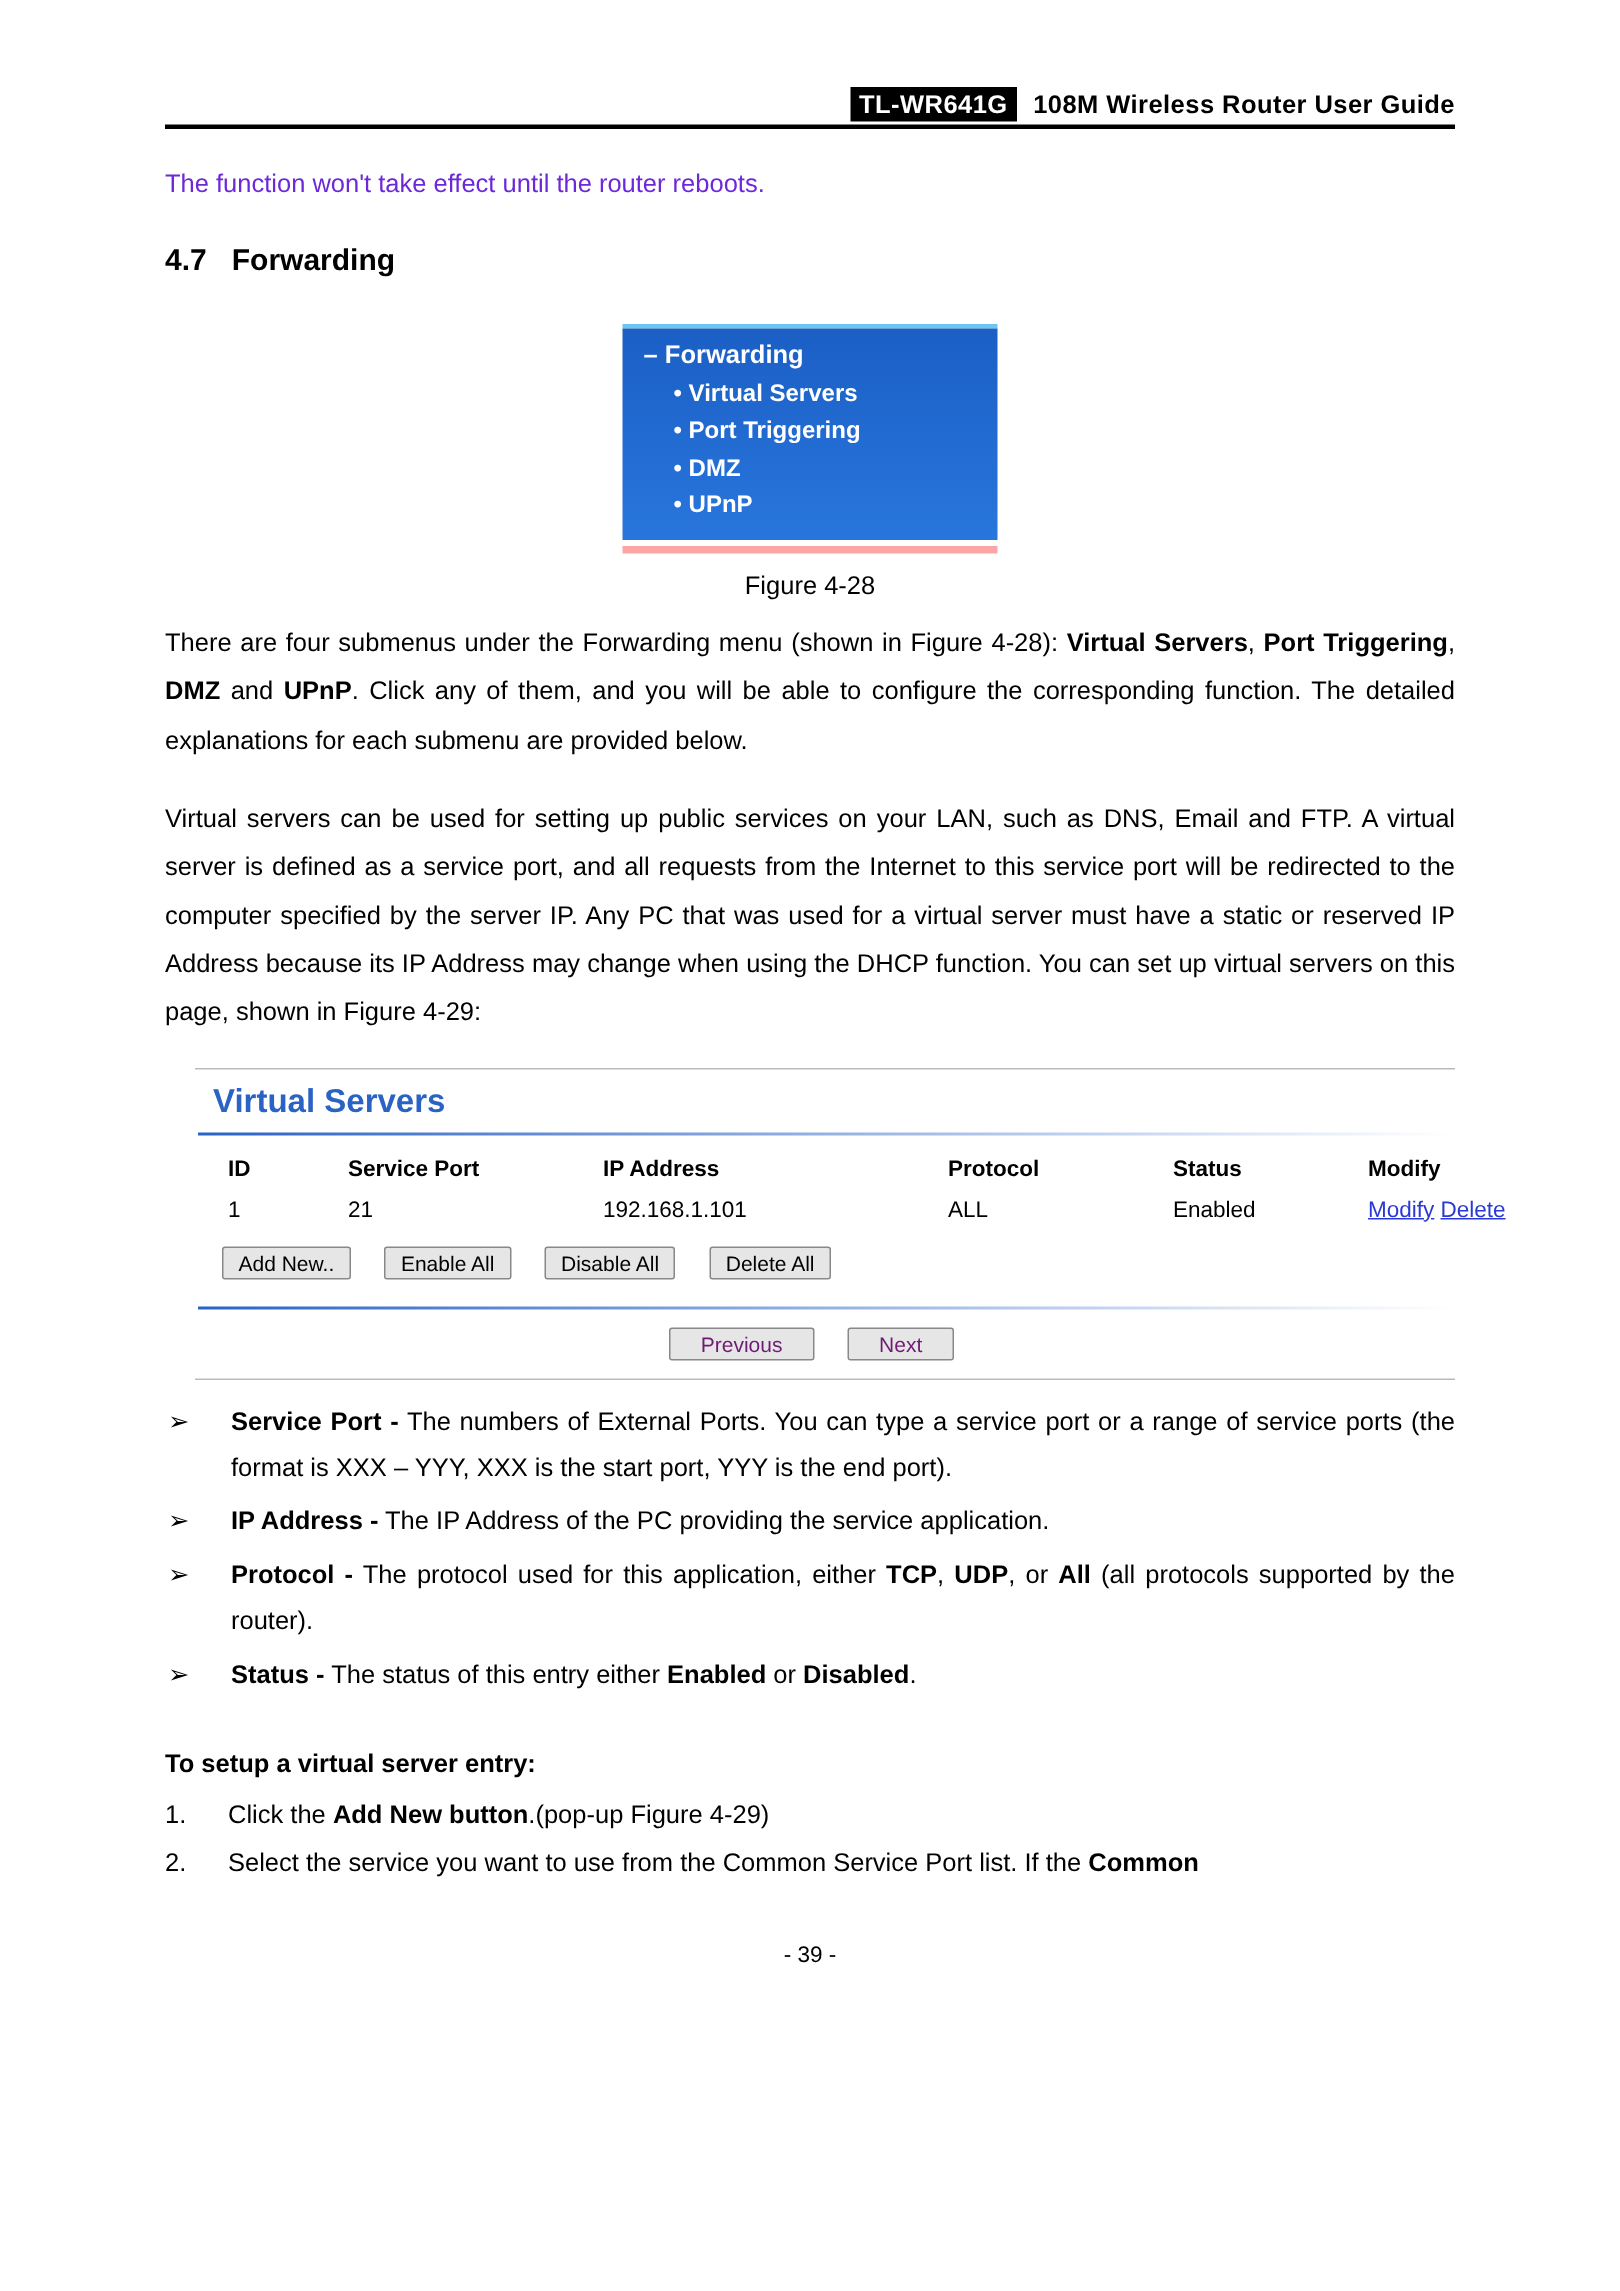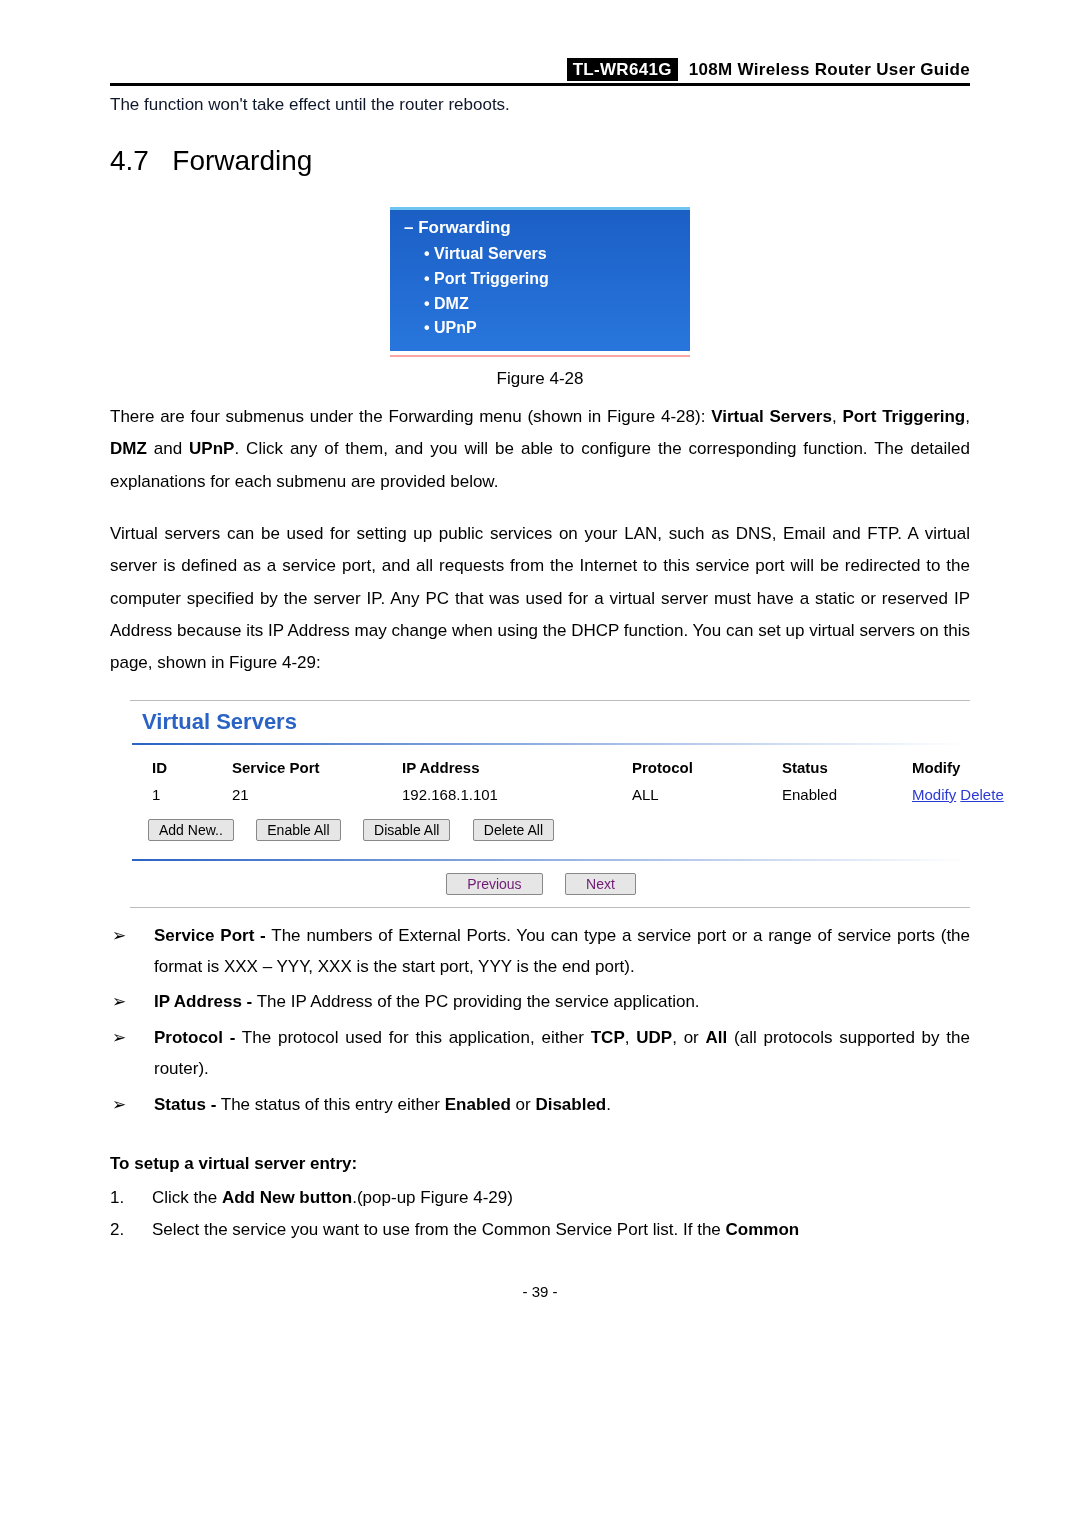--- a/index.html
+++ b/index.html
@@ -25,36 +25,36 @@
     font-size: 17px;
     letter-spacing: 0.3px;
   }
   .model-box {
     background: #000;
     color: #fff;
     padding: 2px 6px;
     margin-right: 6px;
   }
   .note-text {
-    color: #0f172a;
-    font-size: 17px;
-    margin-top: 9px;
+    color: #6d28d9;
+    font-size: 17px;
+    margin-top: 27px;
     margin-bottom: 30px;
   }
   .section-heading {
-    font-size: 28px;
-    font-weight: normal;
+    font-size: 20px;
+    font-weight: bold;
     margin: 22px 0 30px 0;
   }
   .menu-screenshot {
-    width: 300px;
+    width: 250px;
     margin: 4px auto;
     border-top: 3px solid #6ec5f2;
     padding-bottom:4px;
-    border-bottom:2px solid #fca5a5;
+    border-bottom:5px solid #fca5a5;
   }
   .menu-inner {
     background: linear-gradient(#1b5fc5,#2876dd);
     padding: 8px 14px 10px 14px;
     color: #fff;
     font-family: Arial, sans-serif;
     font-size: 17px;
   }
   .menu-root {
     font-weight: bold;

